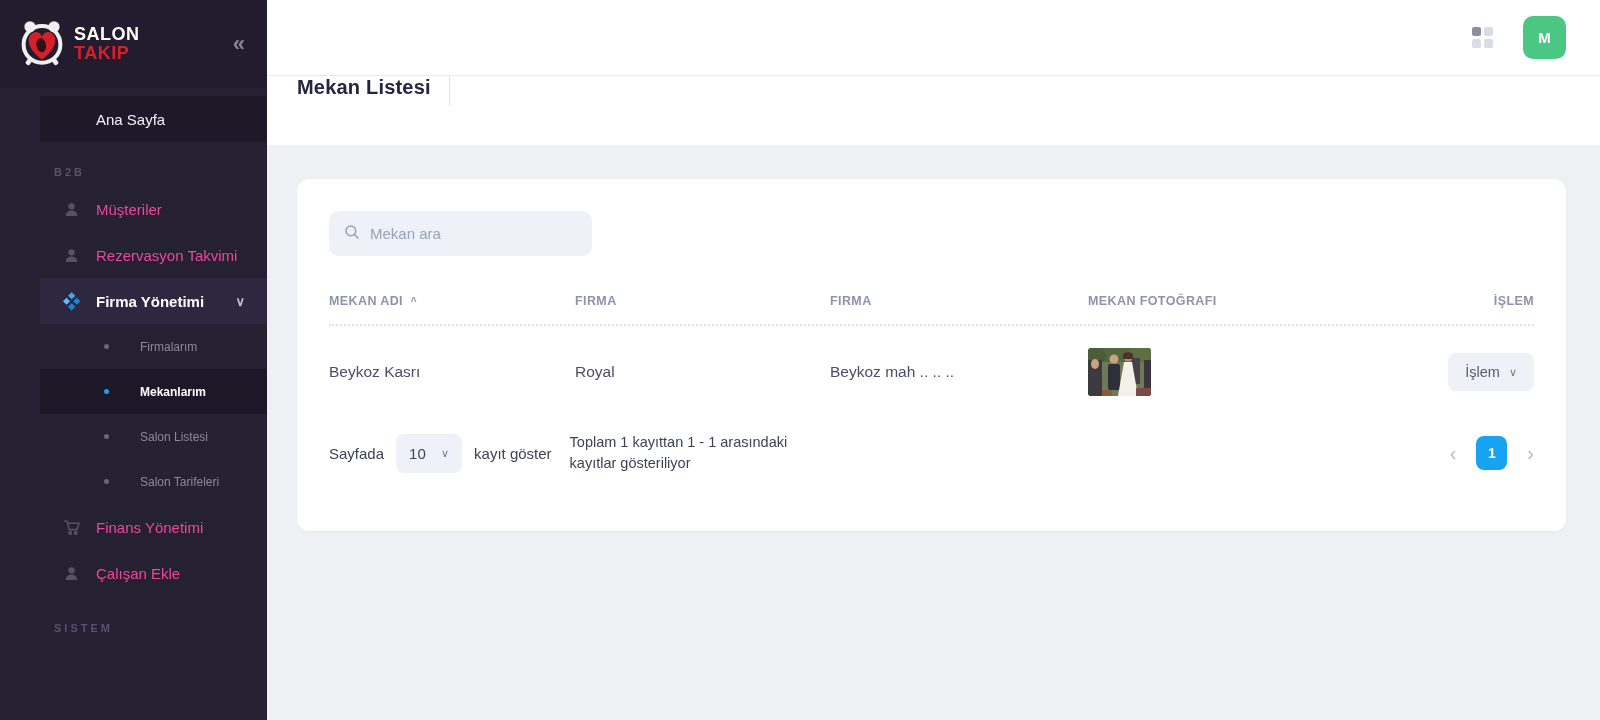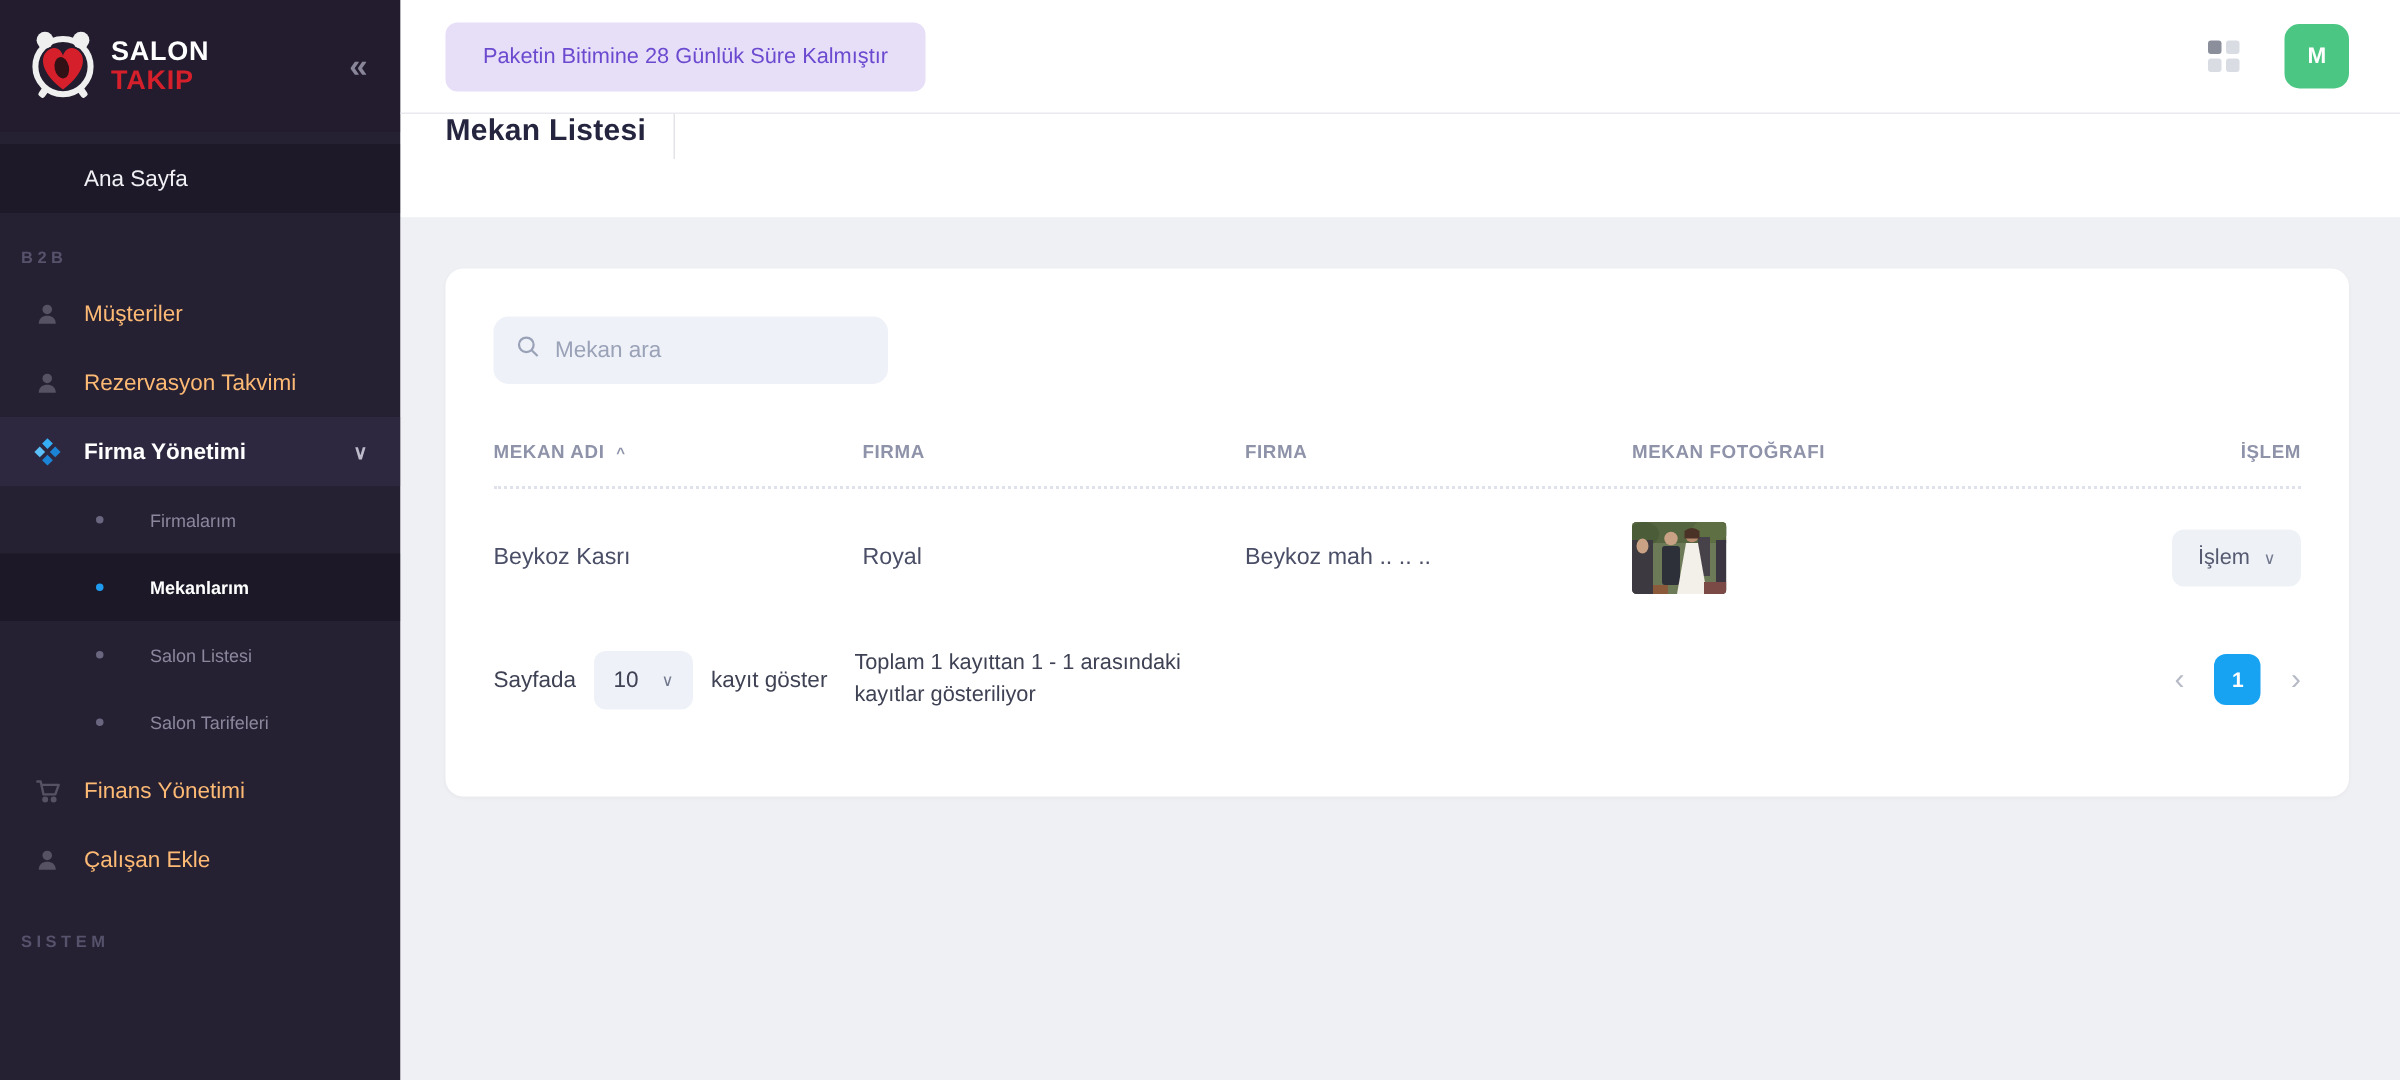--- a/index.html
+++ b/index.html
@@ -17,24 +17,24 @@
   }
   .logo-row {
     height:88px; display:flex; align-items:center; padding:0 22px 0 18px;
     justify-content:space-between; background:#221c2e;
   }
   .logo-left { display:flex; align-items:center; gap:8px; }
   .logo-text { line-height:1.05; letter-spacing:.5px; }
   .logo-text .l1 { color:#ffffff; font-size:18px; font-weight:600; }
   .logo-text .l2 { color:#d5202c; font-size:18px; font-weight:800; }
   .collapse { color:#8a8699; font-size:22px; font-weight:700; cursor:pointer; line-height:1; }
-  .nav { flex:1; padding-top:8px; }
+  .nav { flex:1; padding-top:8px;padding-left:40px; }
   .nav-item {
     height:46px; display:flex; align-items:center; gap:15px;
-    padding:0 22px; color:#fdba74; font-size:15px; cursor:pointer;
+    padding:0 22px; color:#ec4899; font-size:15px; cursor:pointer;
   }
   .nav-item .ic { width:19px; height:19px; flex:0 0 19px; display:flex; align-items:center; justify-content:center; }
   .nav-item.active-dark { background:#1d1929; color:#f1f1f5; }
   .nav-item.open { background:#2d2840; color:#ffffff; font-weight:700; }
   .nav-item.open .chev { margin-left:auto; color:#bdbac9; font-size:13px; }
   .section-label {
     padding:24px 0 8px 14px; font-size:11px; letter-spacing:3px;
     color:#56526b; font-weight:700;
   }
   .section-label.bottom { padding-top:26px; }
@@ -234,21 +234,20 @@
       <span>Çalışan Ekle</span>
     </div>
 
     <div class="section-label bottom">SISTEM</div>
   </nav>
 </aside>
 
 <div class="main">
 
   <header class="topbar">
-    <div class="banner">Paketin Bitimine 28 Günlük Süre Kalmıştır</div>
     <div class="topbar-right">
       <div class="hgrid">
         <span></span>
           <span></span>
           <span></span>
           <span></span>
       </div>
       <div class="avatar">M</div>
     </div>
   </header>

